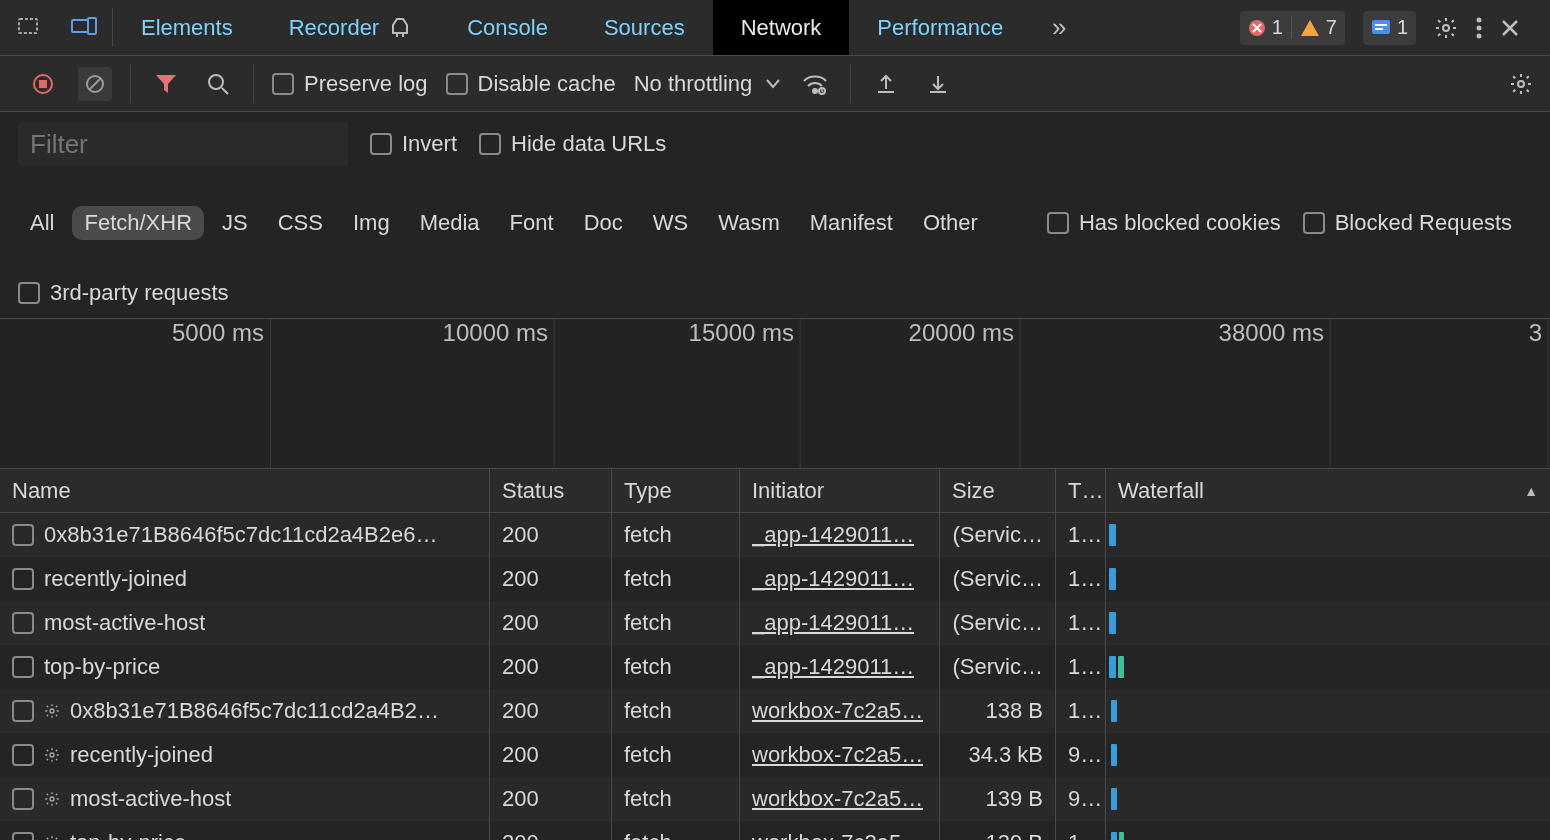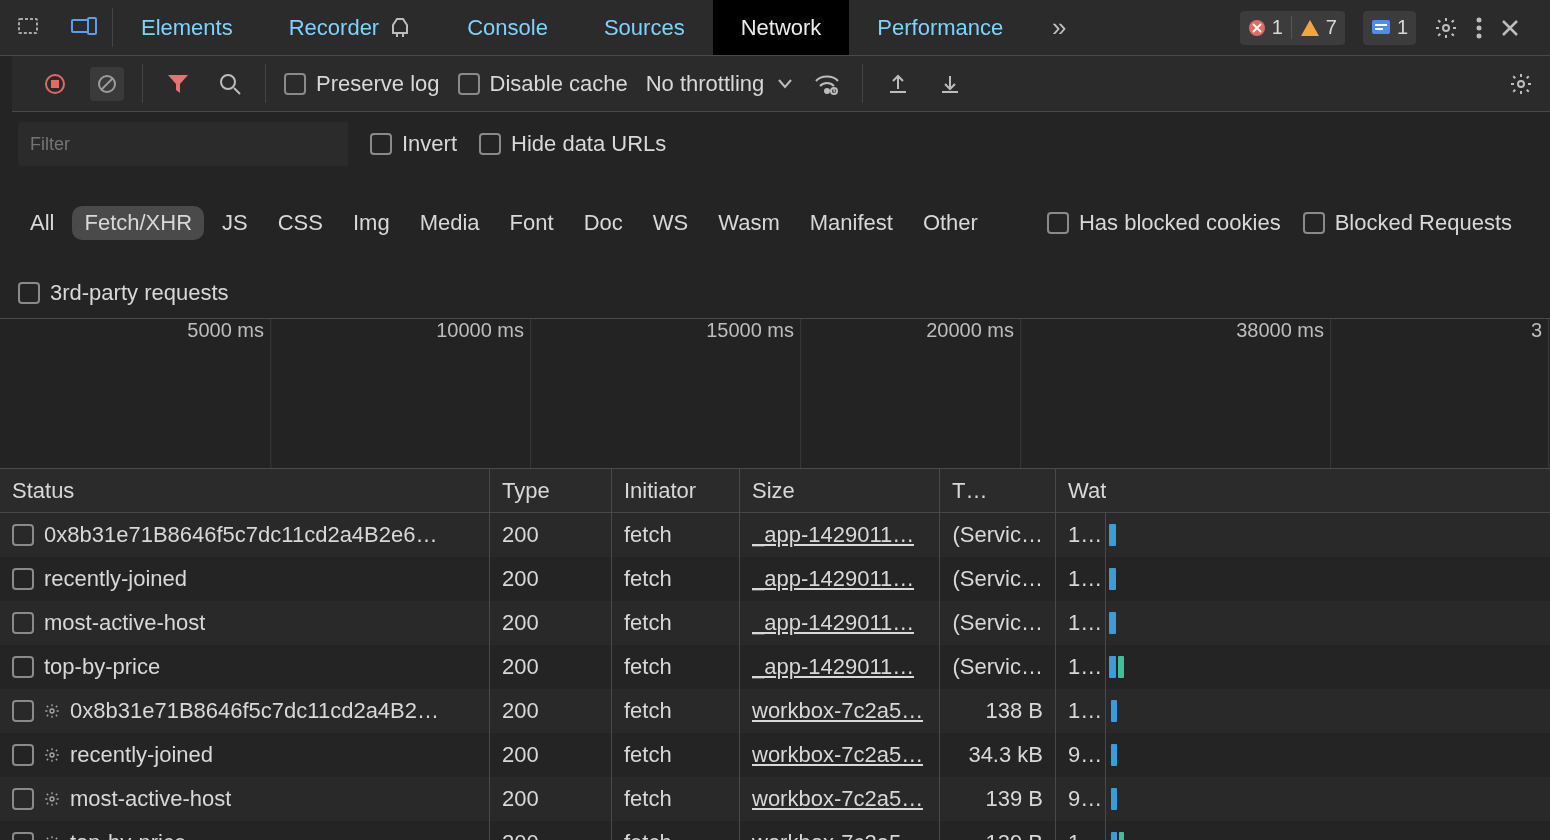--- a/index.html
+++ b/index.html
@@ -31,46 +31,46 @@
   .tab.active { background:#000; color:#eaeaea; border-top: 0px solid #1a73e8; }
   .tabbar-right { margin-left:auto; display:flex; align-items:center; padding-right: 30px; gap: 18px;}
   .pill { display:flex; align-items:center; background:#3c3c3c; border-radius:4px; height:34px; padding:0 8px; gap:8px; font-size:20px;}
   .pill .chunk { display:flex; align-items:center; gap:6px;}
   .pill .chunk + .chunk { border-left:1px solid #555; padding-left:8px;}
   
   .toolbar2 {
     height: 56px;
     background: #2b2b2b;
     border-bottom: 1px solid #494949;
-    display:flex; align-items:center; gap:18px; padding:0 12px 0 26px;margin-left:12px;
+    display:flex; align-items:center; gap:18px; padding:0 12px 0 26px;
   }
   .toolbar2 .ibtn { width:34px; height:34px; display:flex; align-items:center; justify-content:center; color:#9b9b9b;}
   .chk { display:flex; align-items:center; gap:10px; color:#d8d8d8;}
   .chkbox { width:22px; height:22px; border:2px solid #8a8a8a; border-radius:4px; display:inline-block;}
   .throttle { display:flex; align-items:center; gap:14px; color:#d8d8d8;}
   
   .filterbar {
     background:#242424;
     border-bottom: 1px solid #494949;
     padding: 10px 18px 12px;
     display:flex; flex-wrap:wrap; align-items:center; gap:20px 22px;
   }
   .filterbox {
     width: 330px; height:44px; background:#2b2b2b; border:0; border-radius:3px;
-    color:#9d9d9d; font-size:18px; padding:0 12px; outline:none;
+    color:#9d9d9d; font-size:26px; padding:0 12px; outline:none;
   }
   .type-filters { display:flex; gap:6px; flex-wrap:wrap; align-items:center;}
   .type-chip { padding:4px 12px; border-radius:10px; color:#d8d8d8;}
   .type-chip.on { background:#4a4a4a;}
   .filterbar .break { flex-basis:100%; height:0;}
   
   .timeline {
     height:150px; background:#232323; border-bottom:1px solid #494949; position:relative; overflow:hidden;
   }
-  .tl-tick { position:absolute; top:0; font-size:20px; color:#bdbdbd; transform:translateX(-100%); padding-right:6px;}
+  .tl-tick { position:absolute; top:0; font-size:24px; color:#bdbdbd; transform:translateX(-100%); padding-right:6px;}
   .tl-tick::after{ content:""; position:absolute; right:-1px; top:0; width:1px; height:150px; background:#3a3a3a;}
   
   .gridhead, .gridrow {
     display:grid;
     grid-template-columns: 490px 122px 128px 200px 116px 50px 1fr;
     align-items:center;
     height:44px;
   }
   .gridhead {
     background:#2b2b2b; border-bottom:1px solid #494949; color:#d8d8d8;
@@ -270,29 +270,32 @@
     </label>
   <div class="break"></div>
   <label class="chk">
       <span class="chkbox"></span>
       <span>3rd-party requests</span>
     </label>
 </div>
 
 <div class="timeline" id="timeline">
     <span class="tl-tick" style="left: 270px;">5000 ms</span>
-    <span class="tl-tick" style="left: 530px;">10000 ms</span>
+    <span class="tl-tick" style="left: 554px;">10000 ms</span>
     <span class="tl-tick" style="left: 800px;">15000 ms</span>
     <span class="tl-tick" style="left: 1020px;">20000 ms</span>
     <span class="tl-tick" style="left: 1330px;">38000 ms</span>
     <span class="tl-tick" style="left: 1548px;">3</span>
   </div>
 
 <div class="gridhead">
   <div>
+      <span>Name</span>
+    </div>
+  <div>
       <span>Status</span>
     </div>
   <div>
       <span>Type</span>
     </div>
   <div>
       <span>Initiator</span>
     </div>
   <div>
       <span>Size</span>

